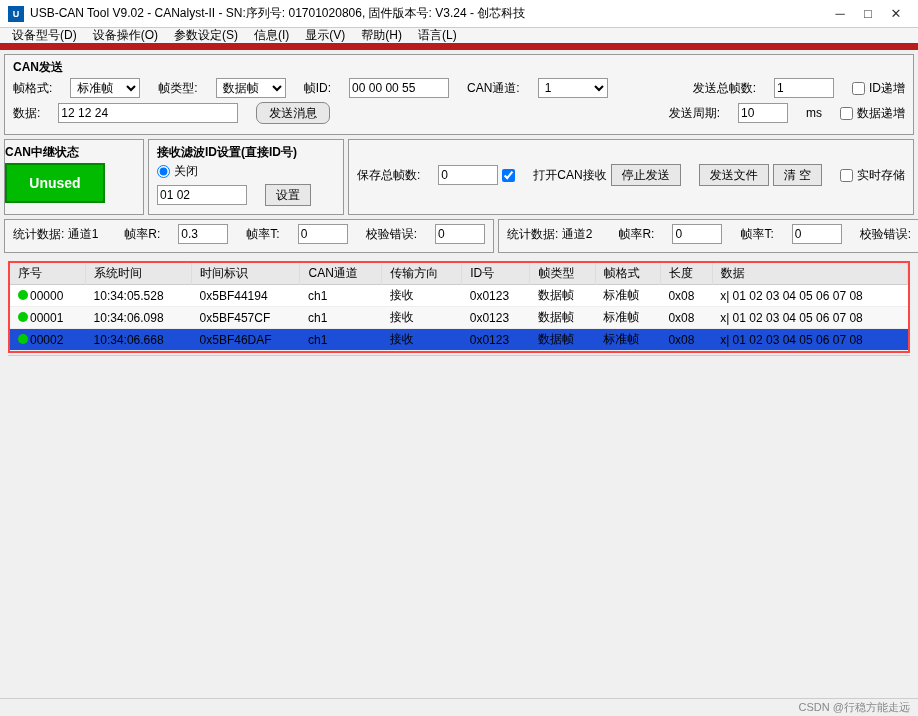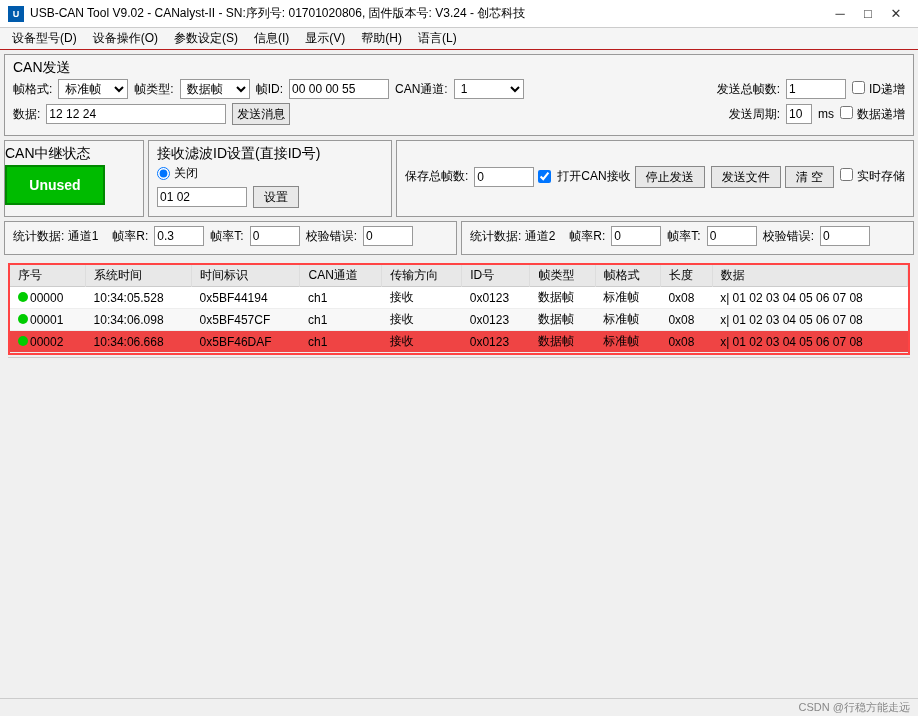--- a/index.html
+++ b/index.html
@@ -51,88 +51,89 @@
       background: transparent;
       cursor: pointer;
       font-size: 13px;
       display: flex;
       align-items: center;
       justify-content: center;
       color: #333;
     }
     .menu-bar {
       background: #f5f5f5;
-      border-bottom: 1px solid #b91c1c;
+      border-bottom: 7px solid #b91c1c;
       display: flex;
       padding: 2px 4px;
       height: 22px;
       align-items: center;
     }
     .menu-item {
       padding: 1px 8px;
       cursor: pointer;
       font-size: 12px;
       color: #000;
       white-space: nowrap;
     }
     .main-content {
       background: #f0f0f0;
       padding: 4px;
     }
     .row {
       display: flex;
       align-items: center;
-      gap: 6px;
+      gap: 18px;
       margin-bottom: 4px;
     }
     .label {
       font-size: 12px;
       white-space: nowrap;
       color: #000;
     }
     select, input[type="text"] {
       font-family: inherit;
       font-size: 12px;
       border: 1px solid #999;
       background: white;
       height: 20px;
       padding: 0 2px;
     }
     select { cursor: pointer; }
     .select-sm { width: 70px; }
     .input-id { width: 100px; }
     .input-data { width: 180px; }
     .input-num { width: 60px; }
-    .input-ms { width: 26px; }
+    .input-ms { width: 50px; }
     button {
       font-family: inherit;
       font-size: 12px;
       border: 1px solid #888;
       background: #e8e8e8;
       cursor: pointer;
       padding: 2px 10px;
       height: 22px;
       white-space: nowrap;
     }
     .btn-send-msg {
       height: 22px;
-      padding: 2px 4px;
+      padding: 2px 12px;
+      border-radius: 7px;
     }
     .btn-unused {
       background: #00bb00;
       color: white;
       font-weight: bold;
       font-size: 14px;
       width: 100px;
       height: 40px;
       border: 2px solid #008800;
     }
     .checkbox-group {
       display: flex;
-      align-items: flex-start;
+      align-items: center;
       gap: 4px;
     }
     .top-section {
       display: flex;
       flex-direction: column;
       gap: 0;
       border: 1px solid #999;
       background: #f5f5f5;
       padding: 4px 8px 6px;
       margin-bottom: 4px;
@@ -223,22 +224,22 @@
     }
     .scrollbar-h {
       height: 14px;
       background: #f0f0f0;
       border-top: 1px solid #ccc;
       display: flex;
       align-items: center;
       margin: 0 4px;
     }
     .section-heading {
-      font-size: 14px;
-      font-weight: normal;
+      font-size: 12px;
+      font-weight: bold;
       margin-bottom: 2px;
     }
   </style>
 </head>
 <body>
 
 <div class="title-bar">
   <div class="title-bar-left">
     <div class="title-bar-icon">U</div>
     <span class="title-text">USB-CAN Tool V9.02 - CANalyst-II - SN:序列号: 01701020806, 固件版本号: V3.24 - 创芯科技</span>
@@ -412,21 +413,21 @@
             <td>10:34:06.098</td>
             <td>0x5BF457CF</td>
             <td>ch1</td>
             <td>接收</td>
             <td>0x0123</td>
             <td>数据帧</td>
             <td>标准帧</td>
             <td>0x08</td>
             <td>x| 01 02 03 04 05 06 07 08</td>
           </tr>
-          <tr style="background: #ef4444;">
+          <tr style="background: #1d4ed8;">
             <td><span class="row-indicator"></span>00002</td>
             <td>10:34:06.668</td>
             <td>0x5BF46DAF</td>
             <td>ch1</td>
             <td>接收</td>
             <td>0x0123</td>
             <td>数据帧</td>
             <td>标准帧</td>
             <td>0x08</td>
             <td>x| 01 02 03 04 05 06 07 08</td>

